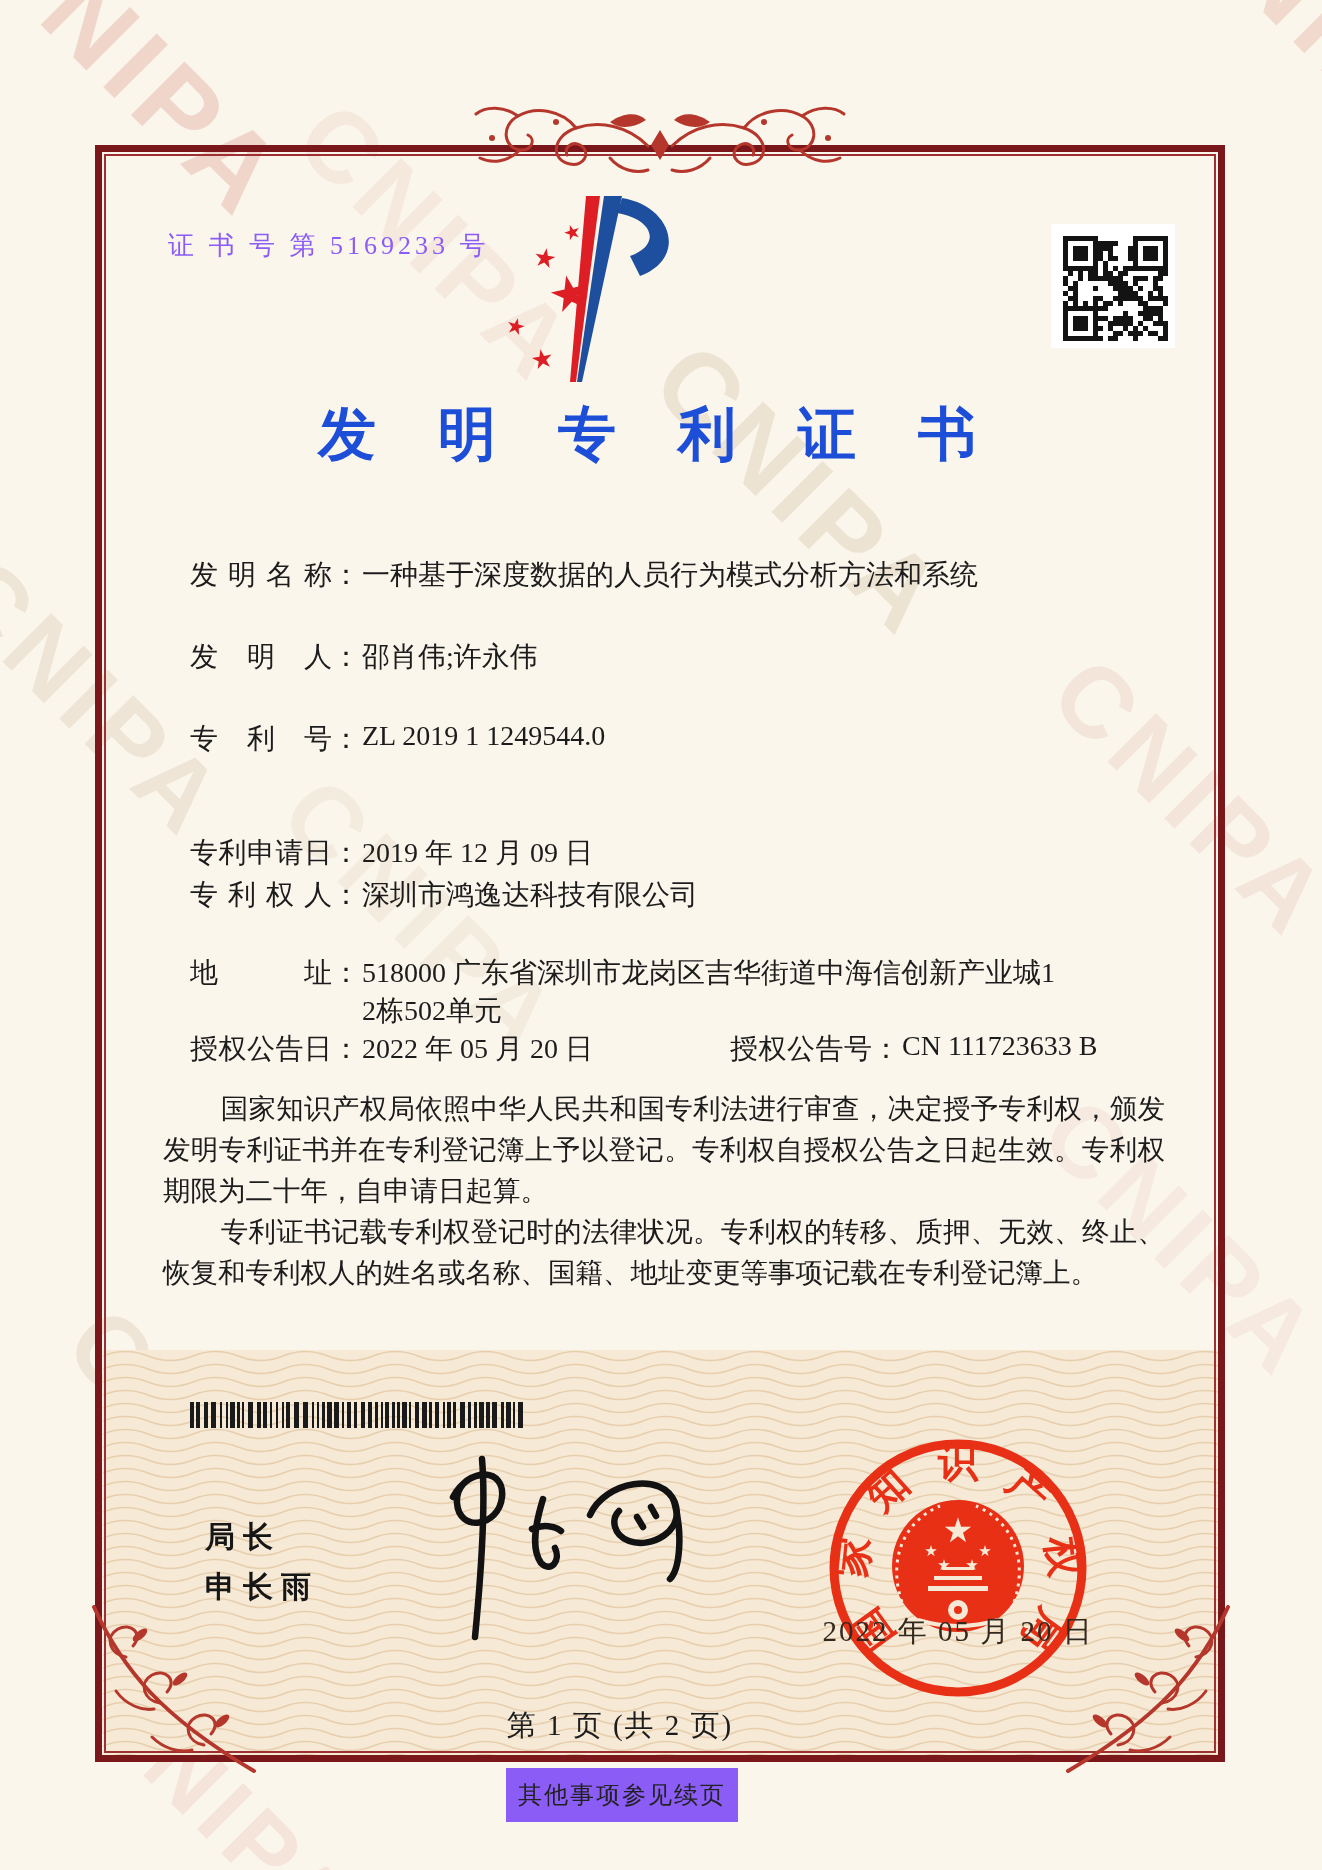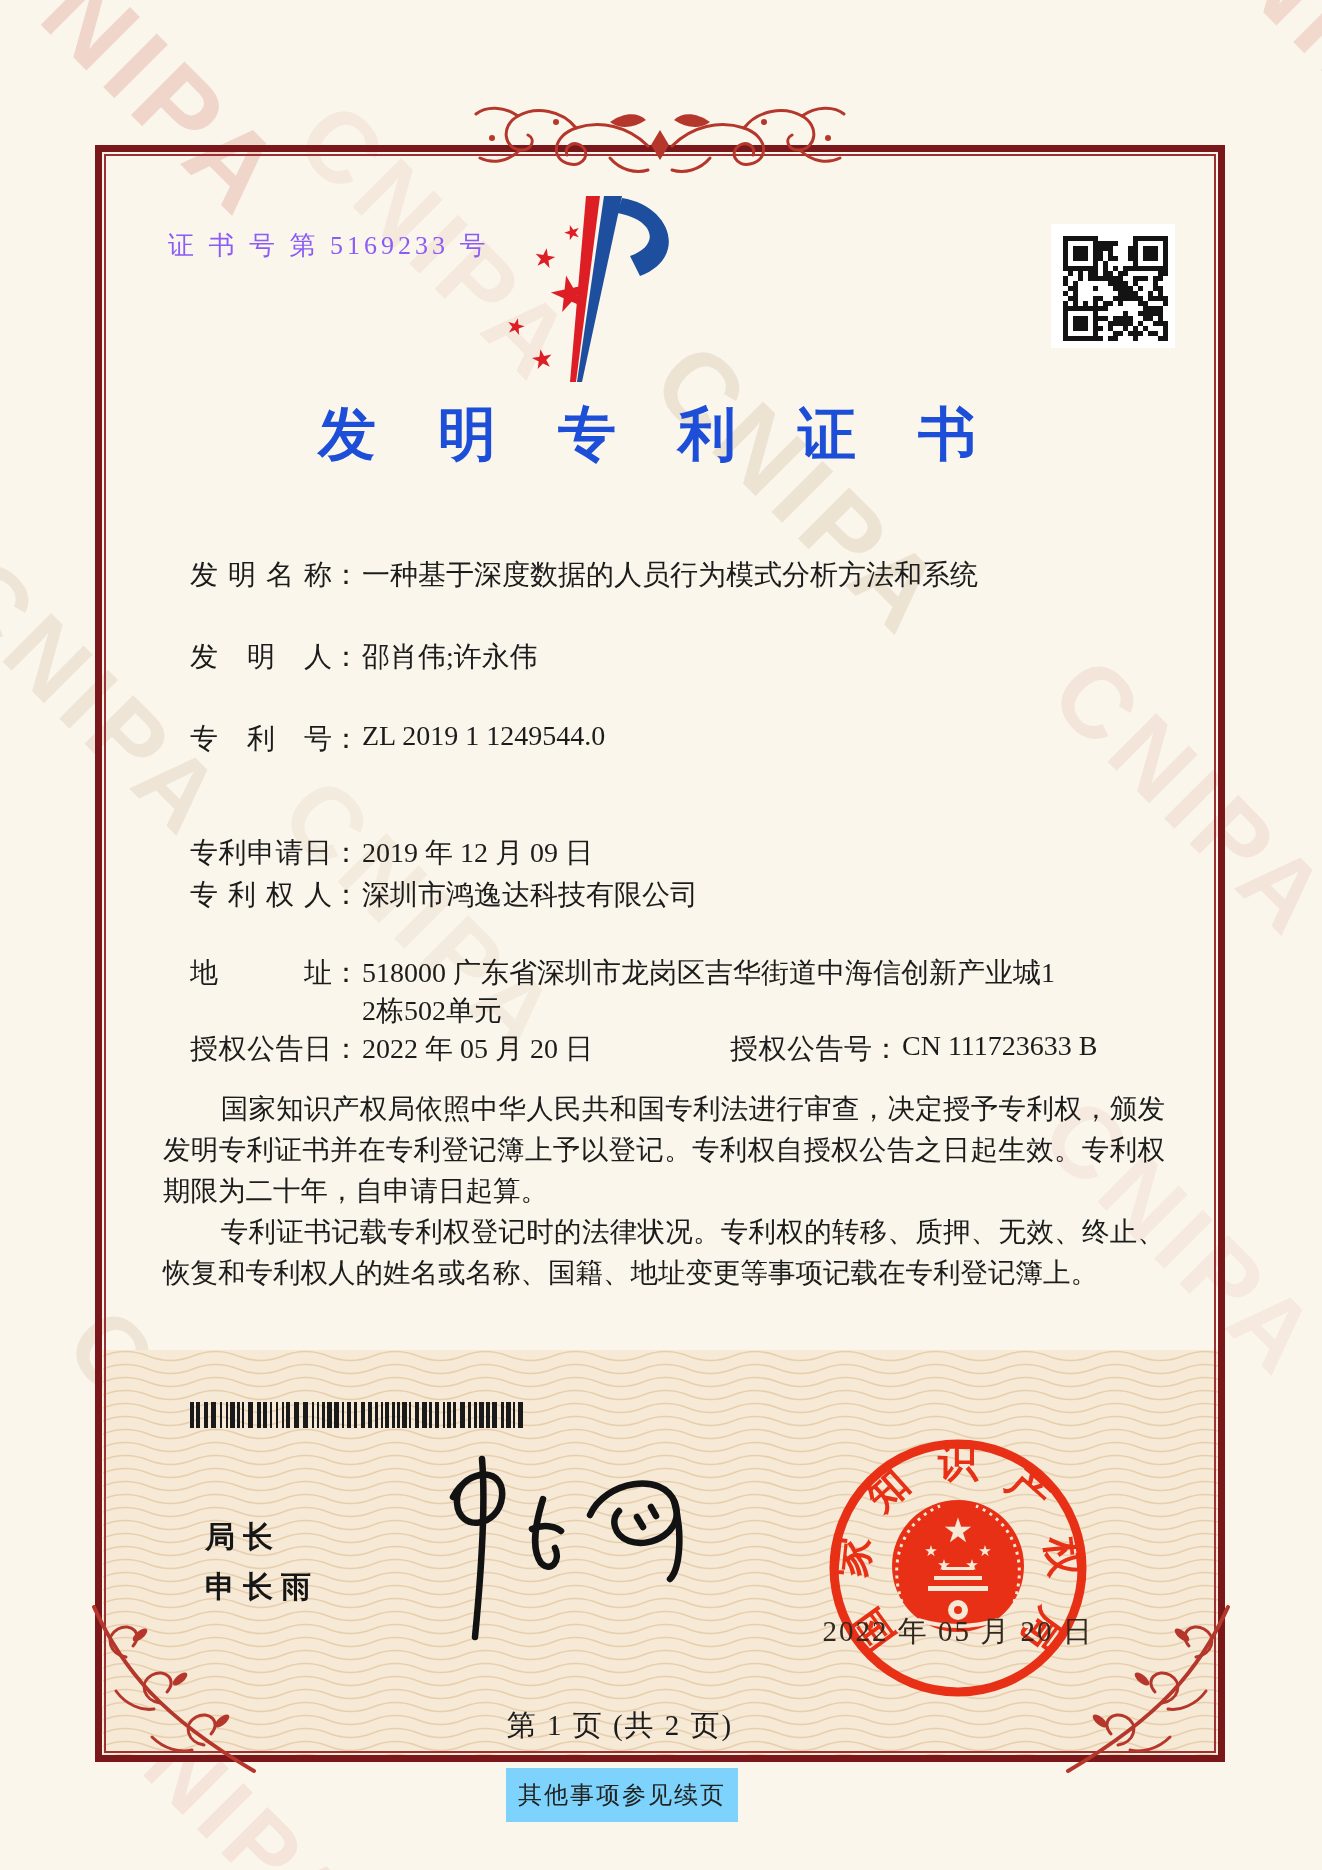--- a/index.html
+++ b/index.html
@@ -46,21 +46,21 @@
   
   .officer{left:205px;top:1512px;font-family:"Liberation Sans","DejaVu Sans",sans-serif;
     font-weight:700;font-size:30px;letter-spacing:8px;line-height:50px;color:#161616;z-index:5;}
   .signature{left:375px;top:1445px;z-index:6;}
   
   .seal{left:818px;top:1428px;z-index:6;opacity:.95;}
   .seal-date{left:808px;top:1612px;width:300px;text-align:center;font-size:29px;
     letter-spacing:2px;color:#33281e;z-index:7;}
   
   .page-info{left:460px;top:1706px;width:320px;text-align:center;font-size:29px;letter-spacing:2px;z-index:5;}
-  .note-box{left:506px;top:1768px;width:232px;height:54px;background:#7dd3fc;z-index:5;
+  .note-box{left:506px;top:1768px;width:232px;height:54px;background:#8b5cf6;z-index:5;
     text-align:center;line-height:54px;font-size:24px;letter-spacing:2px;color:#222;}
   .ornament{z-index:4;}
 </style>
 </head>
 <body>
 
 <div class="page abs" style="left:0;top:0;width:1322px;height:1870px;">
 
   <div class="wm" style="left:-55px;top:0px;font-size:110px;color:#d98f7e;opacity:.30;">CNIPA</div>
   <div class="wm" style="left:1135px;top:-45px;font-size:110px;color:#d98f7e;opacity:.28;">CNIPA</div>

